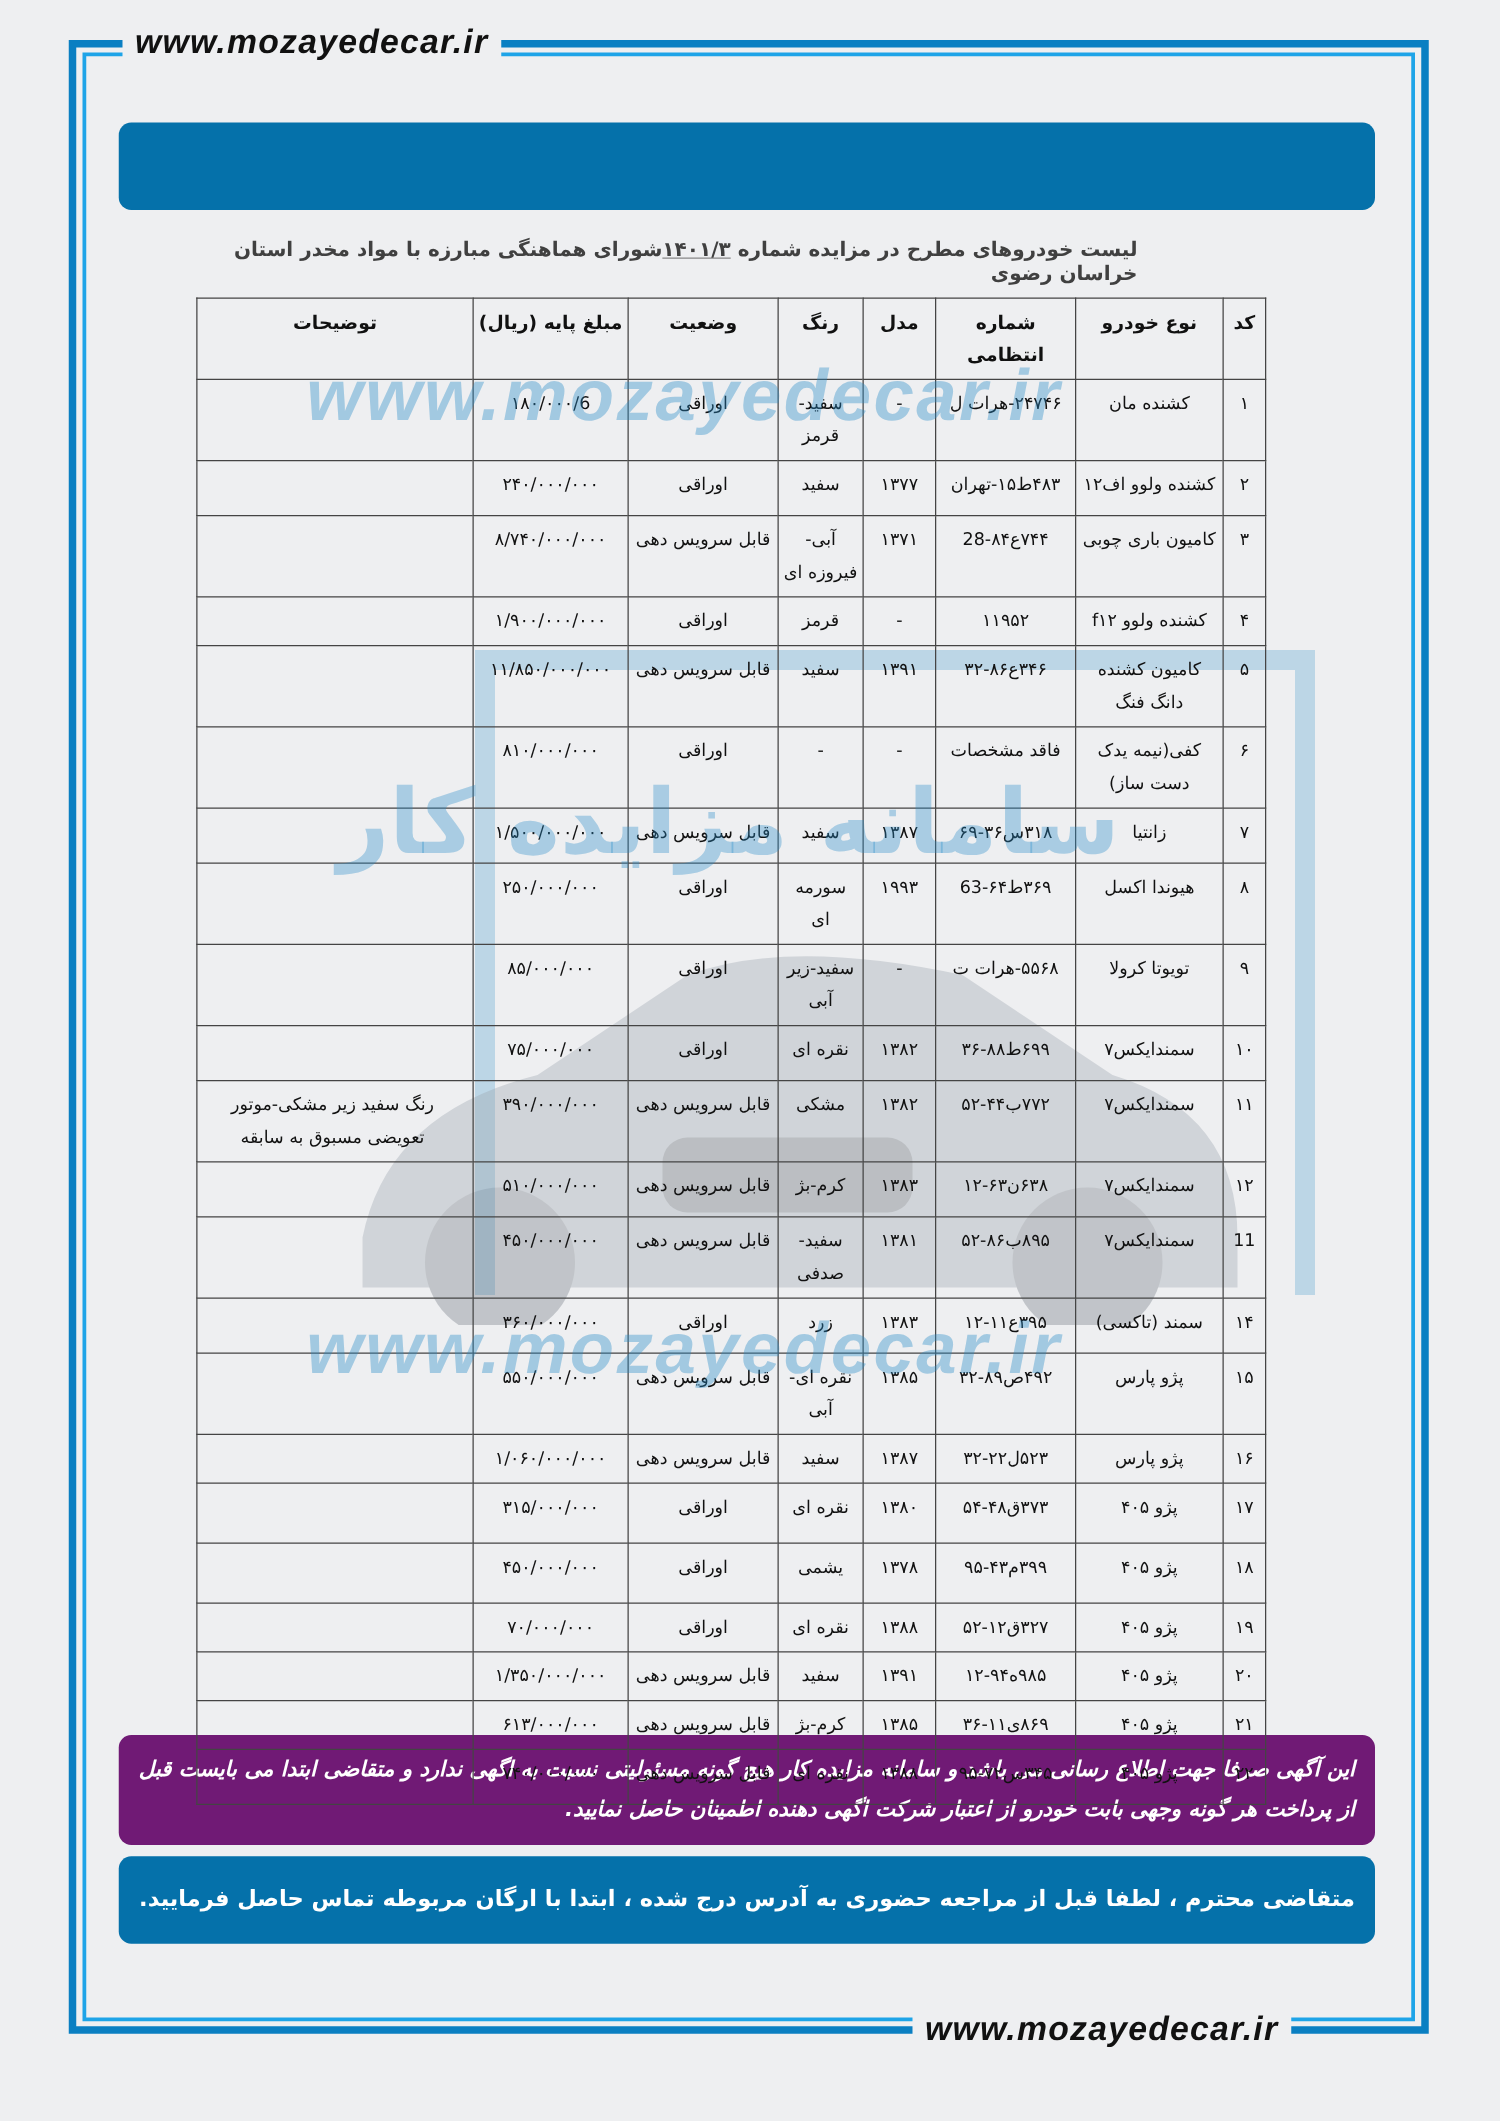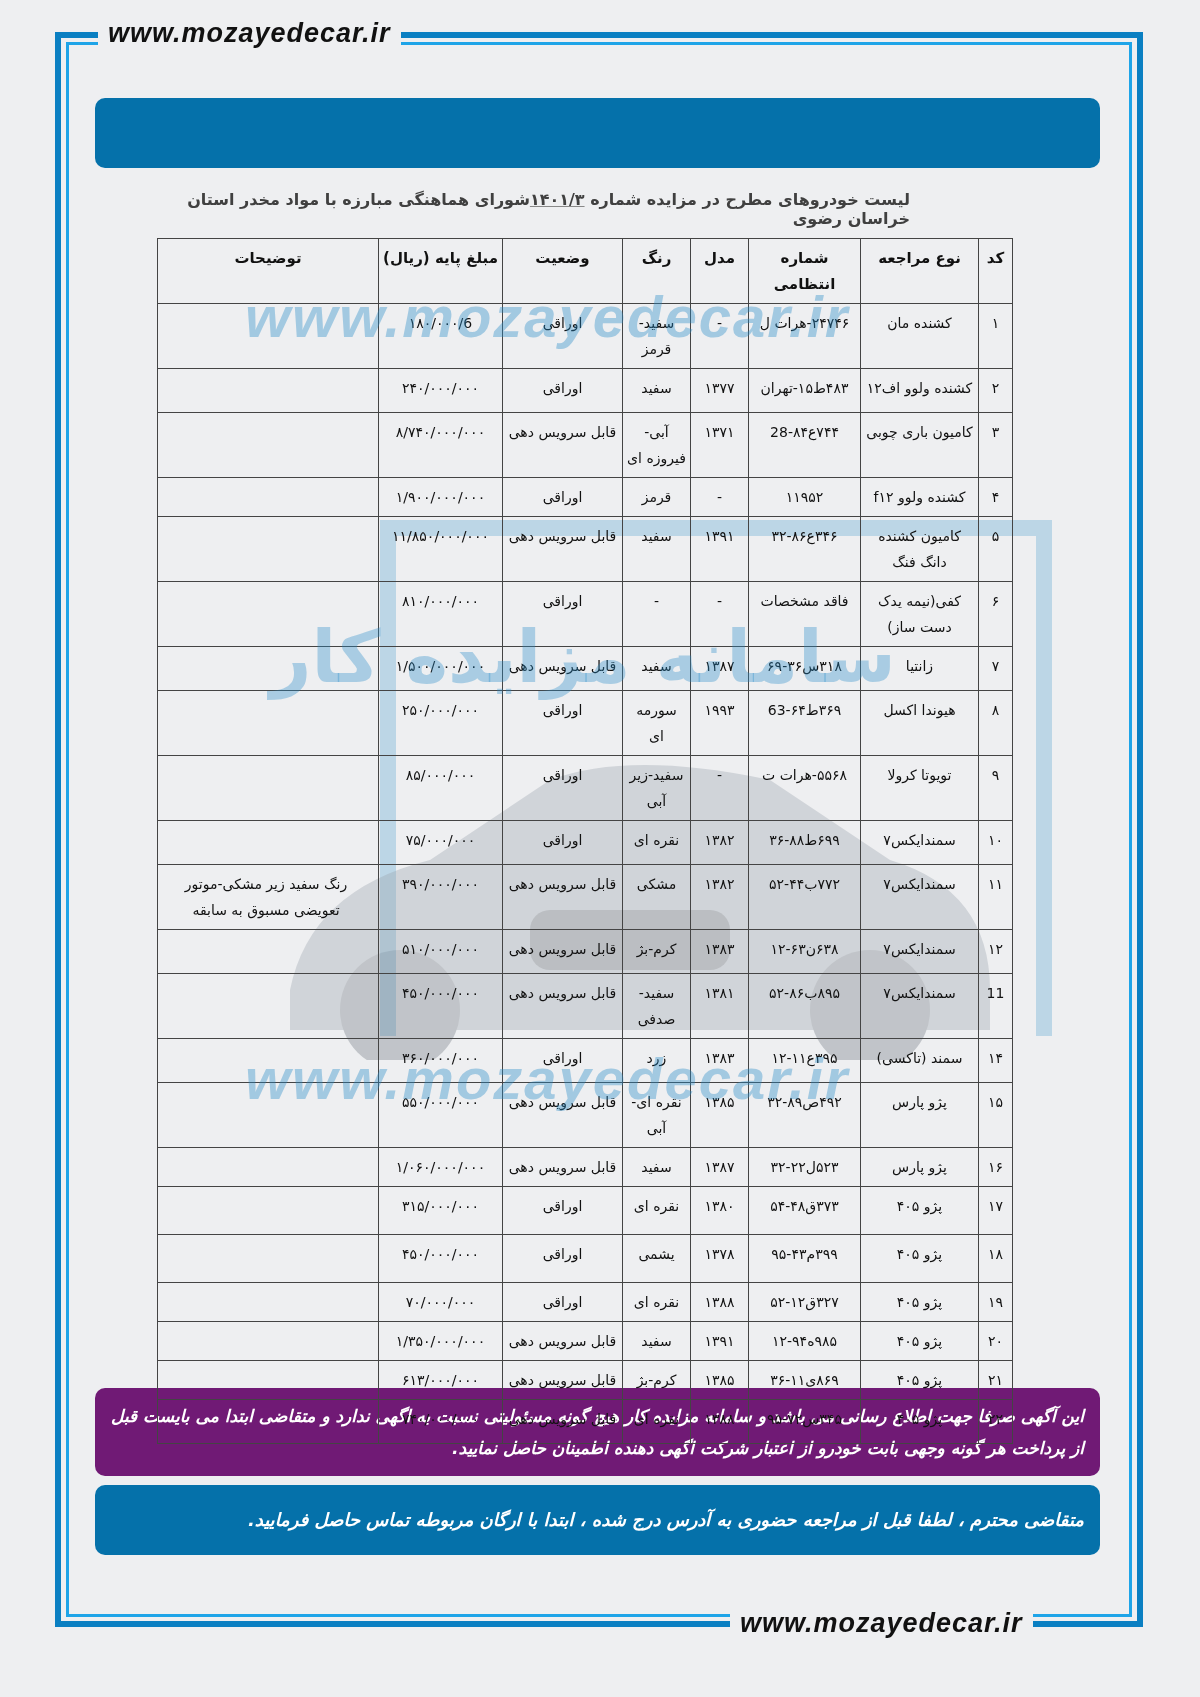--- a/index.html
+++ b/index.html
@@ -76,21 +76,21 @@
     
     .notice-red {
       position: absolute; left: 95px; top: 1388px; width: 1005px; height: 88px;
       background: #701a75; border-radius: 10px; direction: rtl;
       color: #fff; font-weight: bold; font-style: italic; font-size: 17px;
       box-sizing: border-box; padding: 12px 16px 0 16px; line-height: 32px; text-align: right;
     }
     .notice-blue {
       position: absolute; left: 95px; top: 1485px; width: 1005px; height: 70px;
       background: #0571aa; border-radius: 10px; direction: rtl;
-      color: #fff; font-weight: bold; font-style: italic; font-size: 18px;
+      color: #fff; font-weight: bold; font-size: 18px;
       box-sizing: border-box; padding: 0 16px; line-height: 70px; text-align: right;
     }
   </style>
 </head>
 <body>
 
 <div class="frame-outer"></div>
 <div class="frame-inner"></div>
 
 <div class="url-top">www.mozayedecar.ir</div>
@@ -120,21 +120,21 @@
       <col style="width:112px">
       <col style="width:58px">
       <col style="width:68px">
       <col style="width:120px">
       <col style="width:124px">
       <col style="width:221px">
     </colgroup>
     <thead>
       <tr>
         <th>کد</th>
-        <th>نوع مراجعه</th>
+        <th>نوع خودرو</th>
         <th>شماره انتظامی</th>
         <th>مدل</th>
         <th>رنگ</th>
         <th>وضعیت</th>
         <th>مبلغ پایه (ریال)</th>
         <th>توضیحات</th>
       </tr>
     </thead>
     <tbody id="tbody">
         <tr style="height: 52px;">

